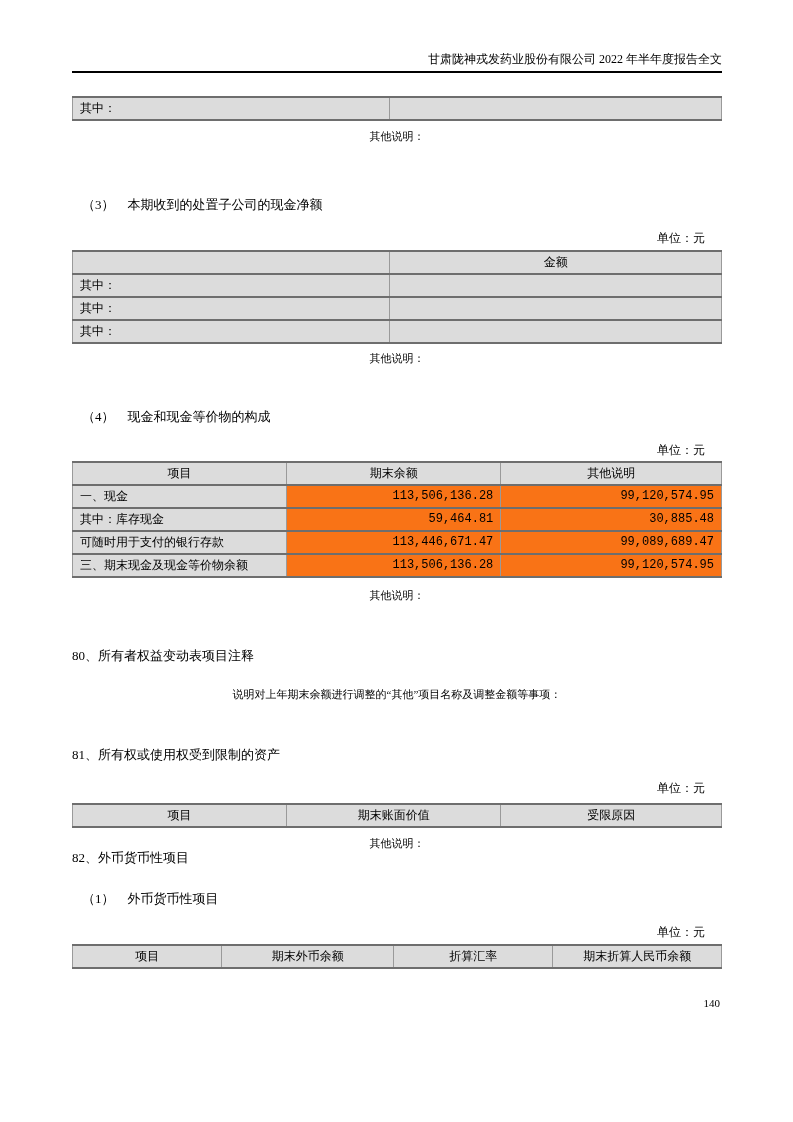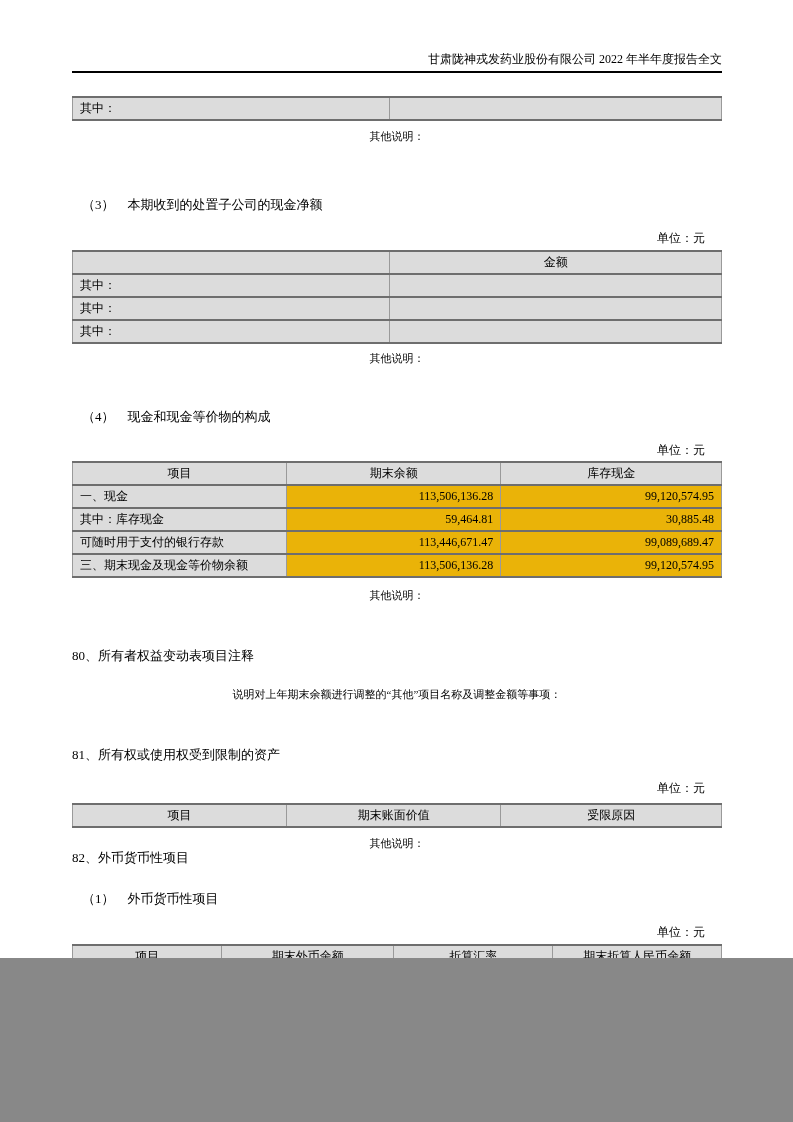--- a/index.html
+++ b/index.html
@@ -1,18 +1,18 @@
 <!DOCTYPE html>
 <html><head>
 <meta charset="utf-8">
 <style>
   html,body{margin:0;padding:0;background:#888;}
   .page{
     position:relative;
-    width:793px;height:958px;
+    width:793px;height:1122px;
     margin:0 auto;
     background:#ffffff;
     font-family:"Liberation Serif","DejaVu Serif",serif;
     color:#000;
     box-sizing:border-box;
     padding:0 71px 0 72px;
     overflow:hidden;
   }
   .doc-header{
     margin-top:52px;
@@ -45,21 +45,21 @@
     border-top:2px solid #6e6e6e;
     border-bottom:2px solid #6e6e6e;
     font-size:12px;
     line-height:15px;
     padding:3px 7px;
     overflow:hidden;
     white-space:nowrap;
   }
   td.shade{background:#dcdcdc;}
   td.c{text-align:center;}
-  td.num{text-align:right;padding-right:10px;background:#eab308;}
+  td.num{text-align:right;padding-right:10px;background:#f97316;font-family:Liberation Mono, monospace;}
   td.indent1{padding-left:40px;}
   .pageno{
     margin-top:28px;
     text-align:right;
     font-size:11px;
     padding-right:2px;
   }
   .mt-table1{margin-top:23px;}
   .mt-otherA{margin-top:8px;}
   .mt-h3{margin-top:54px;}
@@ -150,21 +150,21 @@
   <table class="t mt-table3">
     <colgroup>
         <col class="w33a">
         <col class="w33b">
         <col class="w34">
       </colgroup>
     <tbody>
         <tr>
       <td class="shade c">项目</td>
       <td class="shade c">期末余额</td>
-      <td class="shade c">库存现金</td>
+      <td class="shade c">其他说明</td>
     </tr>
     <tr>
       <td class="shade">一、现金</td>
       <td class="num">113,506,136.28</td>
       <td class="num">99,120,574.95</td>
     </tr>
     <tr>
       <td class="shade">其中：库存现金</td>
       <td class="num">59,464.81</td>
       <td class="num">30,885.48</td>

